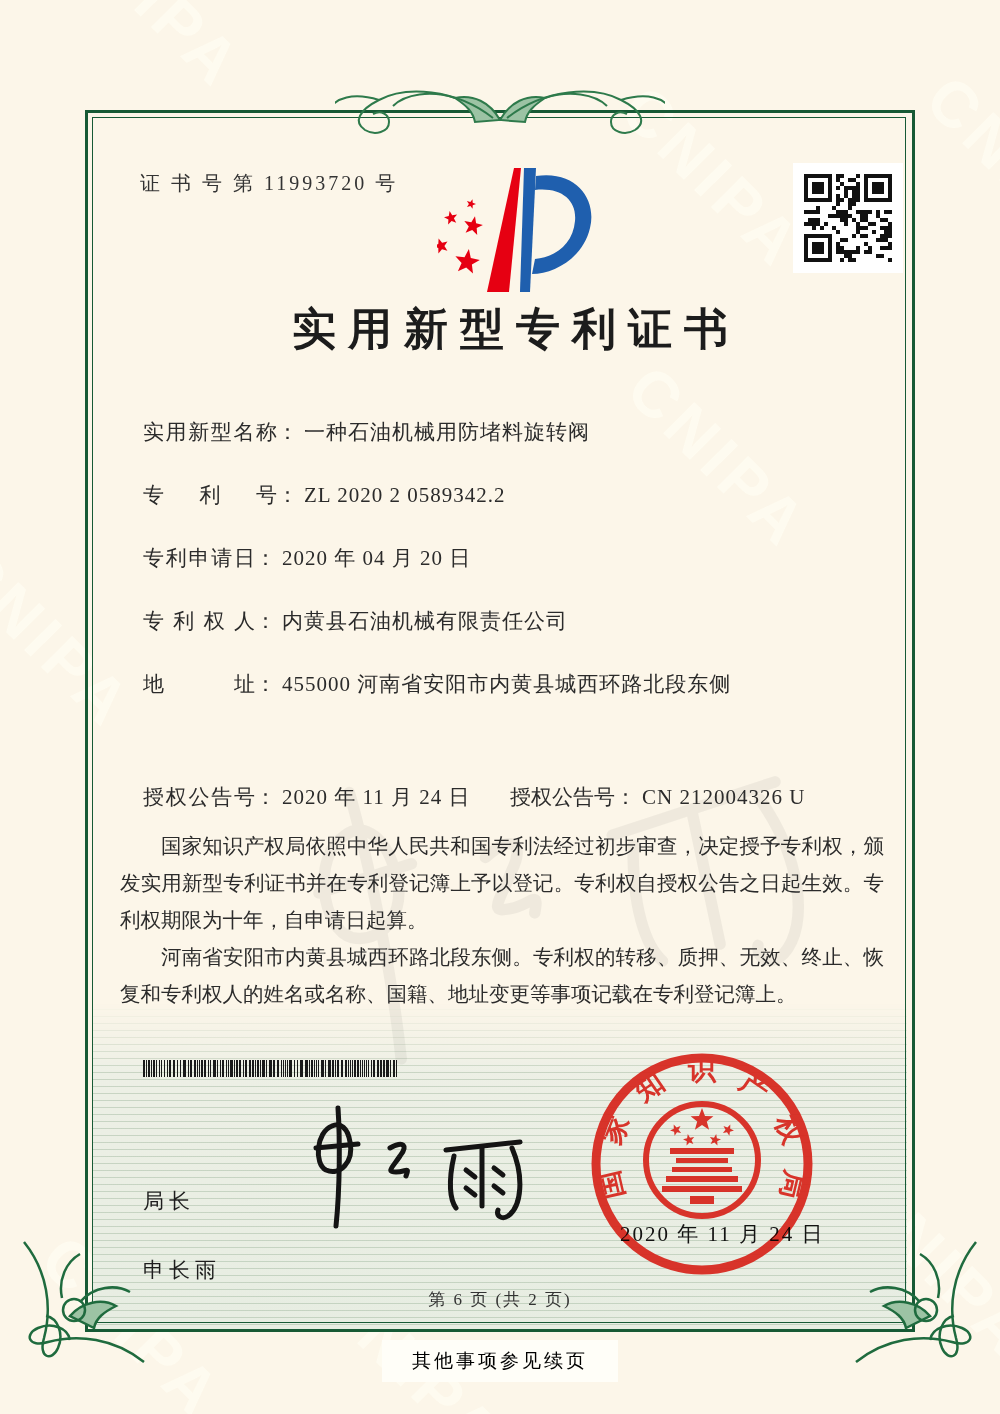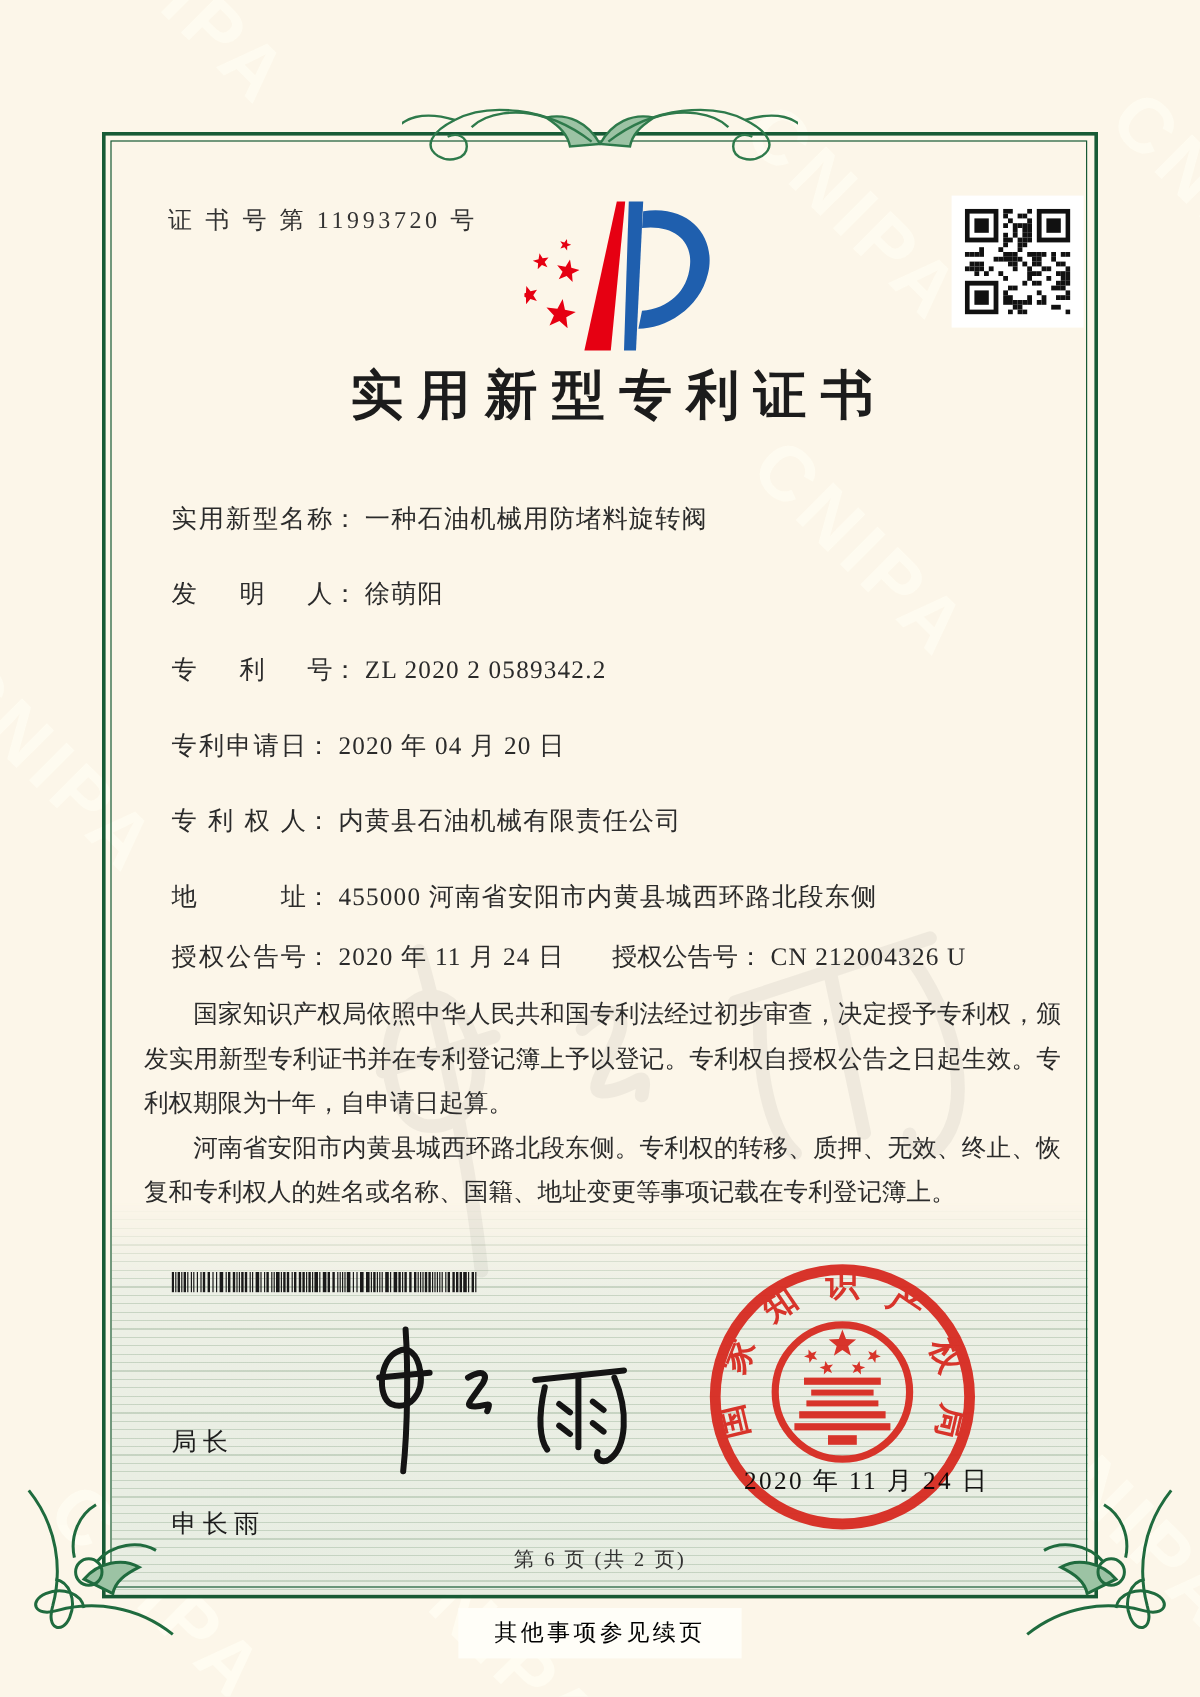--- a/index.html
+++ b/index.html
@@ -279,23 +279,20 @@
       </svg>
   </div>
 
   <div class="title">实用新型专利证书</div>
 
   <div class="fields">
     <div class="frow">
       <span class="flabel w6">实用新型名称</span><span>：</span><span class="fval">一种石油机械用防堵料旋转阀</span>
     </div>
     <div class="frow">
-      <span class="flabel w6">发明人</span><span>：</span><span class="fval">徐萌阳</span>
-    </div>
-    <div class="frow">
       <span class="flabel w6">专利号</span><span>：</span><span class="fval">ZL 2020 2 0589342.2</span>
     </div>
     <div class="frow">
       <span class="flabel w5">专利申请日</span><span>：</span><span class="fval">2020 年 04 月 20 日</span>
     </div>
     <div class="frow">
       <span class="flabel w5">专利权人</span><span>：</span><span class="fval">内黄县石油机械有限责任公司</span>
     </div>
     <div class="frow">
       <span class="flabel w5">地址</span><span>：</span><span class="fval">455000 河南省安阳市内黄县城西环路北段东侧</span>

